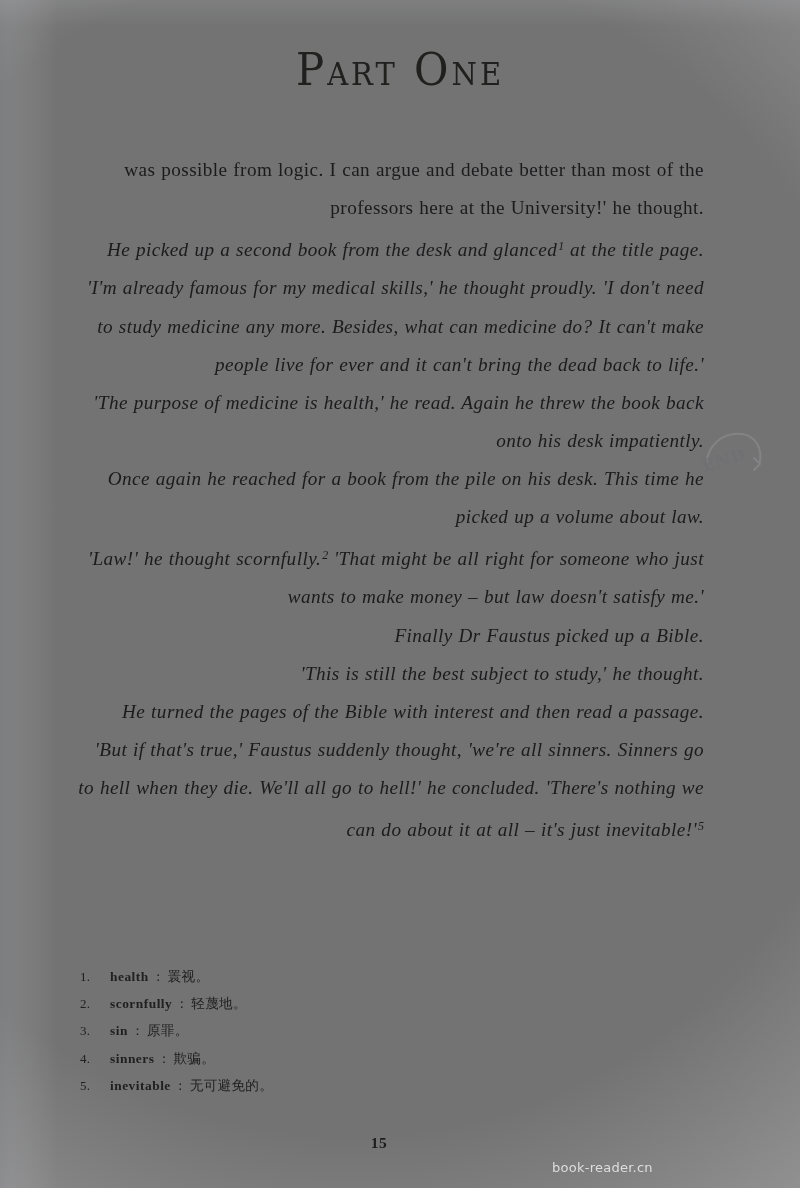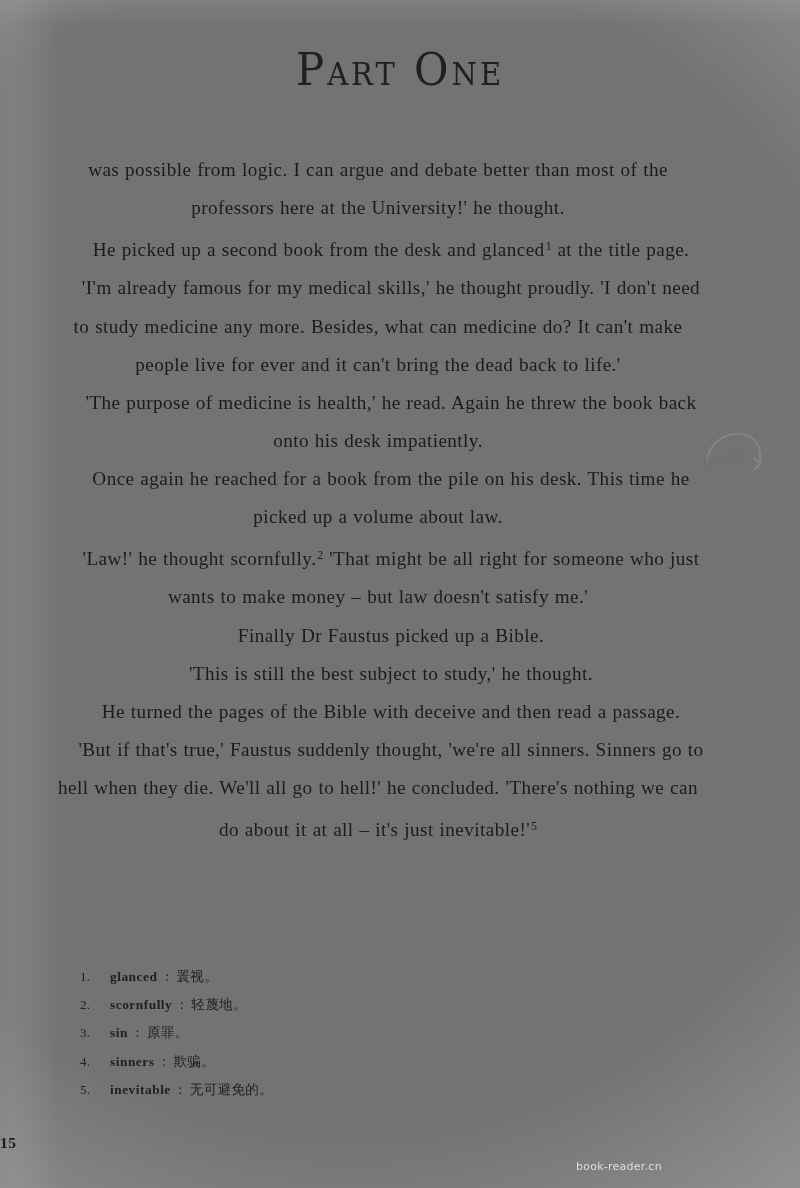--- a/index.html
+++ b/index.html
@@ -72,29 +72,30 @@
   
   .body-text {
     position: absolute;
     left: 52px;
     top: 151px;
     width: 652px;
     font-size: 19.2px;
     line-height: 38.1px;
     letter-spacing: 0.42px;
     word-spacing: 0.6px;
-    text-align: center;
+    text-align: right;
     color: #1b1b1d;
   }
   .body-text p {
     margin: 0;
     text-indent: 0;
   }
   .body-text p.indent {
     text-indent: 26px;
+    font-style: italic;
   }
   .body-text sup {
     font-size: 0.62em;
     vertical-align: 0.52em;
     letter-spacing: 0;
     padding-left: 1px;
   }
 
   
   .end-mark {
@@ -126,50 +127,50 @@
     flex: 0 0 30px;
     font-size: 13px;
     letter-spacing: 0.2px;
   }
   .fn-term {
     font-weight: 700;
     letter-spacing: 0.5px;
     font-size: 13.4px;
   }
   .fn-gloss {
-    font-family: Liberation Mono, monospace;
+    font-family: Liberation Serif, serif;
     font-size: 13.6px;
     letter-spacing: 0.3px;
     padding-left: 1px;
   }
   .fn-sep {
     padding: 0 2px 0 3px;
     font-size: 13px;
   }
 
   
   .folio {
     position: absolute;
     left: 0;
     top: 1134px;
     width: 758px;
-    text-align: left;
+    text-align: center;
     font-size: 15.5px;
     font-weight: 700;
     letter-spacing: 0.6px;
     color: #1d1d1f;
   }
 
   
   .watermark {
     position: absolute;
-    left: 576px;
+    left: 552px;
     top: 1160px;
     font-family: "DejaVu Sans", "Liberation Sans", sans-serif;
-    font-size: 11px;
+    font-size: 13px;
     letter-spacing: 0.25px;
     color: #dededf;
     white-space: nowrap;
     text-align: right;
   }
 </style>
 </head>
 <body>
 
 <div class="page">
@@ -183,36 +184,36 @@
 
   <div class="body-text" id="body-text">
       <p><span>was possible from logic. I can argue and debate better than most of the professors here at the University!' he thought.</span></p>
       <p class="indent"><span>He picked up a second book from the desk and glanced</span><sup>1</sup><span> at the title page.</span></p>
       <p class="indent"><span>'I'm already famous for my medical skills,' he thought proudly. 'I don't need to study medicine any more. Besides, what can medicine do? It can't make people live for ever and it can't bring the dead back to life.'</span></p>
       <p class="indent"><span>'The purpose of medicine is health,' he read. Again he threw the book back onto his desk impatiently.</span></p>
       <p class="indent"><span>Once again he reached for a book from the pile on his desk. This time he picked up a volume about law.</span></p>
       <p class="indent"><span>'Law!' he thought scornfully.</span><sup>2</sup><span> 'That might be all right for someone who just wants to make money – but law doesn't satisfy me.'</span></p>
       <p class="indent"><span>Finally Dr Faustus picked up a Bible.</span></p>
       <p class="indent"><span>'This is still the best subject to study,' he thought.</span></p>
-      <p class="indent"><span>He turned the pages of the Bible with deceive and then read a passage.</span></p>
+      <p class="indent"><span>He turned the pages of the Bible with interest and then read a passage.</span></p>
       <p class="indent"><span>'But if that's true,' Faustus suddenly thought, 'we're all sinners. Sinners go to hell when they die. We'll all go to hell!' he concluded. 'There's nothing we can do about it at all – it's just inevitable!'</span><sup>5</sup></p>
     </div>
 
   <div class="end-mark">
     <svg width="70" height="64" viewBox="0 0 70 64">
       <path d="M8 44 C8 20, 26 8, 44 10 C58 12, 64 24, 62 38" fill="none" stroke="#9b9ba0" stroke-width="2.1" stroke-linecap="round"></path>
       <path d="M56 34 L62 40 L56 46" fill="none" stroke="#9b9ba0" stroke-width="1.8" stroke-linecap="round" stroke-linejoin="round"></path>
       <text x="6" y="48" transform="rotate(-16 6 48)" font-family="DejaVu Serif, serif" font-size="17" font-weight="700" fill="#6e6e74" letter-spacing="0.5">END</text>
     </svg>
   </div>
 
   <div class="footnotes" id="footnotes">
       <div class="fn-row">
         <span class="fn-num">1.</span>
-        <span class="fn-term">glanced</span>
+        <span class="fn-term">health</span>
         <span class="fn-sep">：</span>
         <span class="fn-gloss">瞏视。</span>
       </div>
       <div class="fn-row">
         <span class="fn-num">2.</span>
         <span class="fn-term">scornfully</span>
         <span class="fn-sep">：</span>
         <span class="fn-gloss">轻蔑地。</span>
       </div>
       <div class="fn-row">

